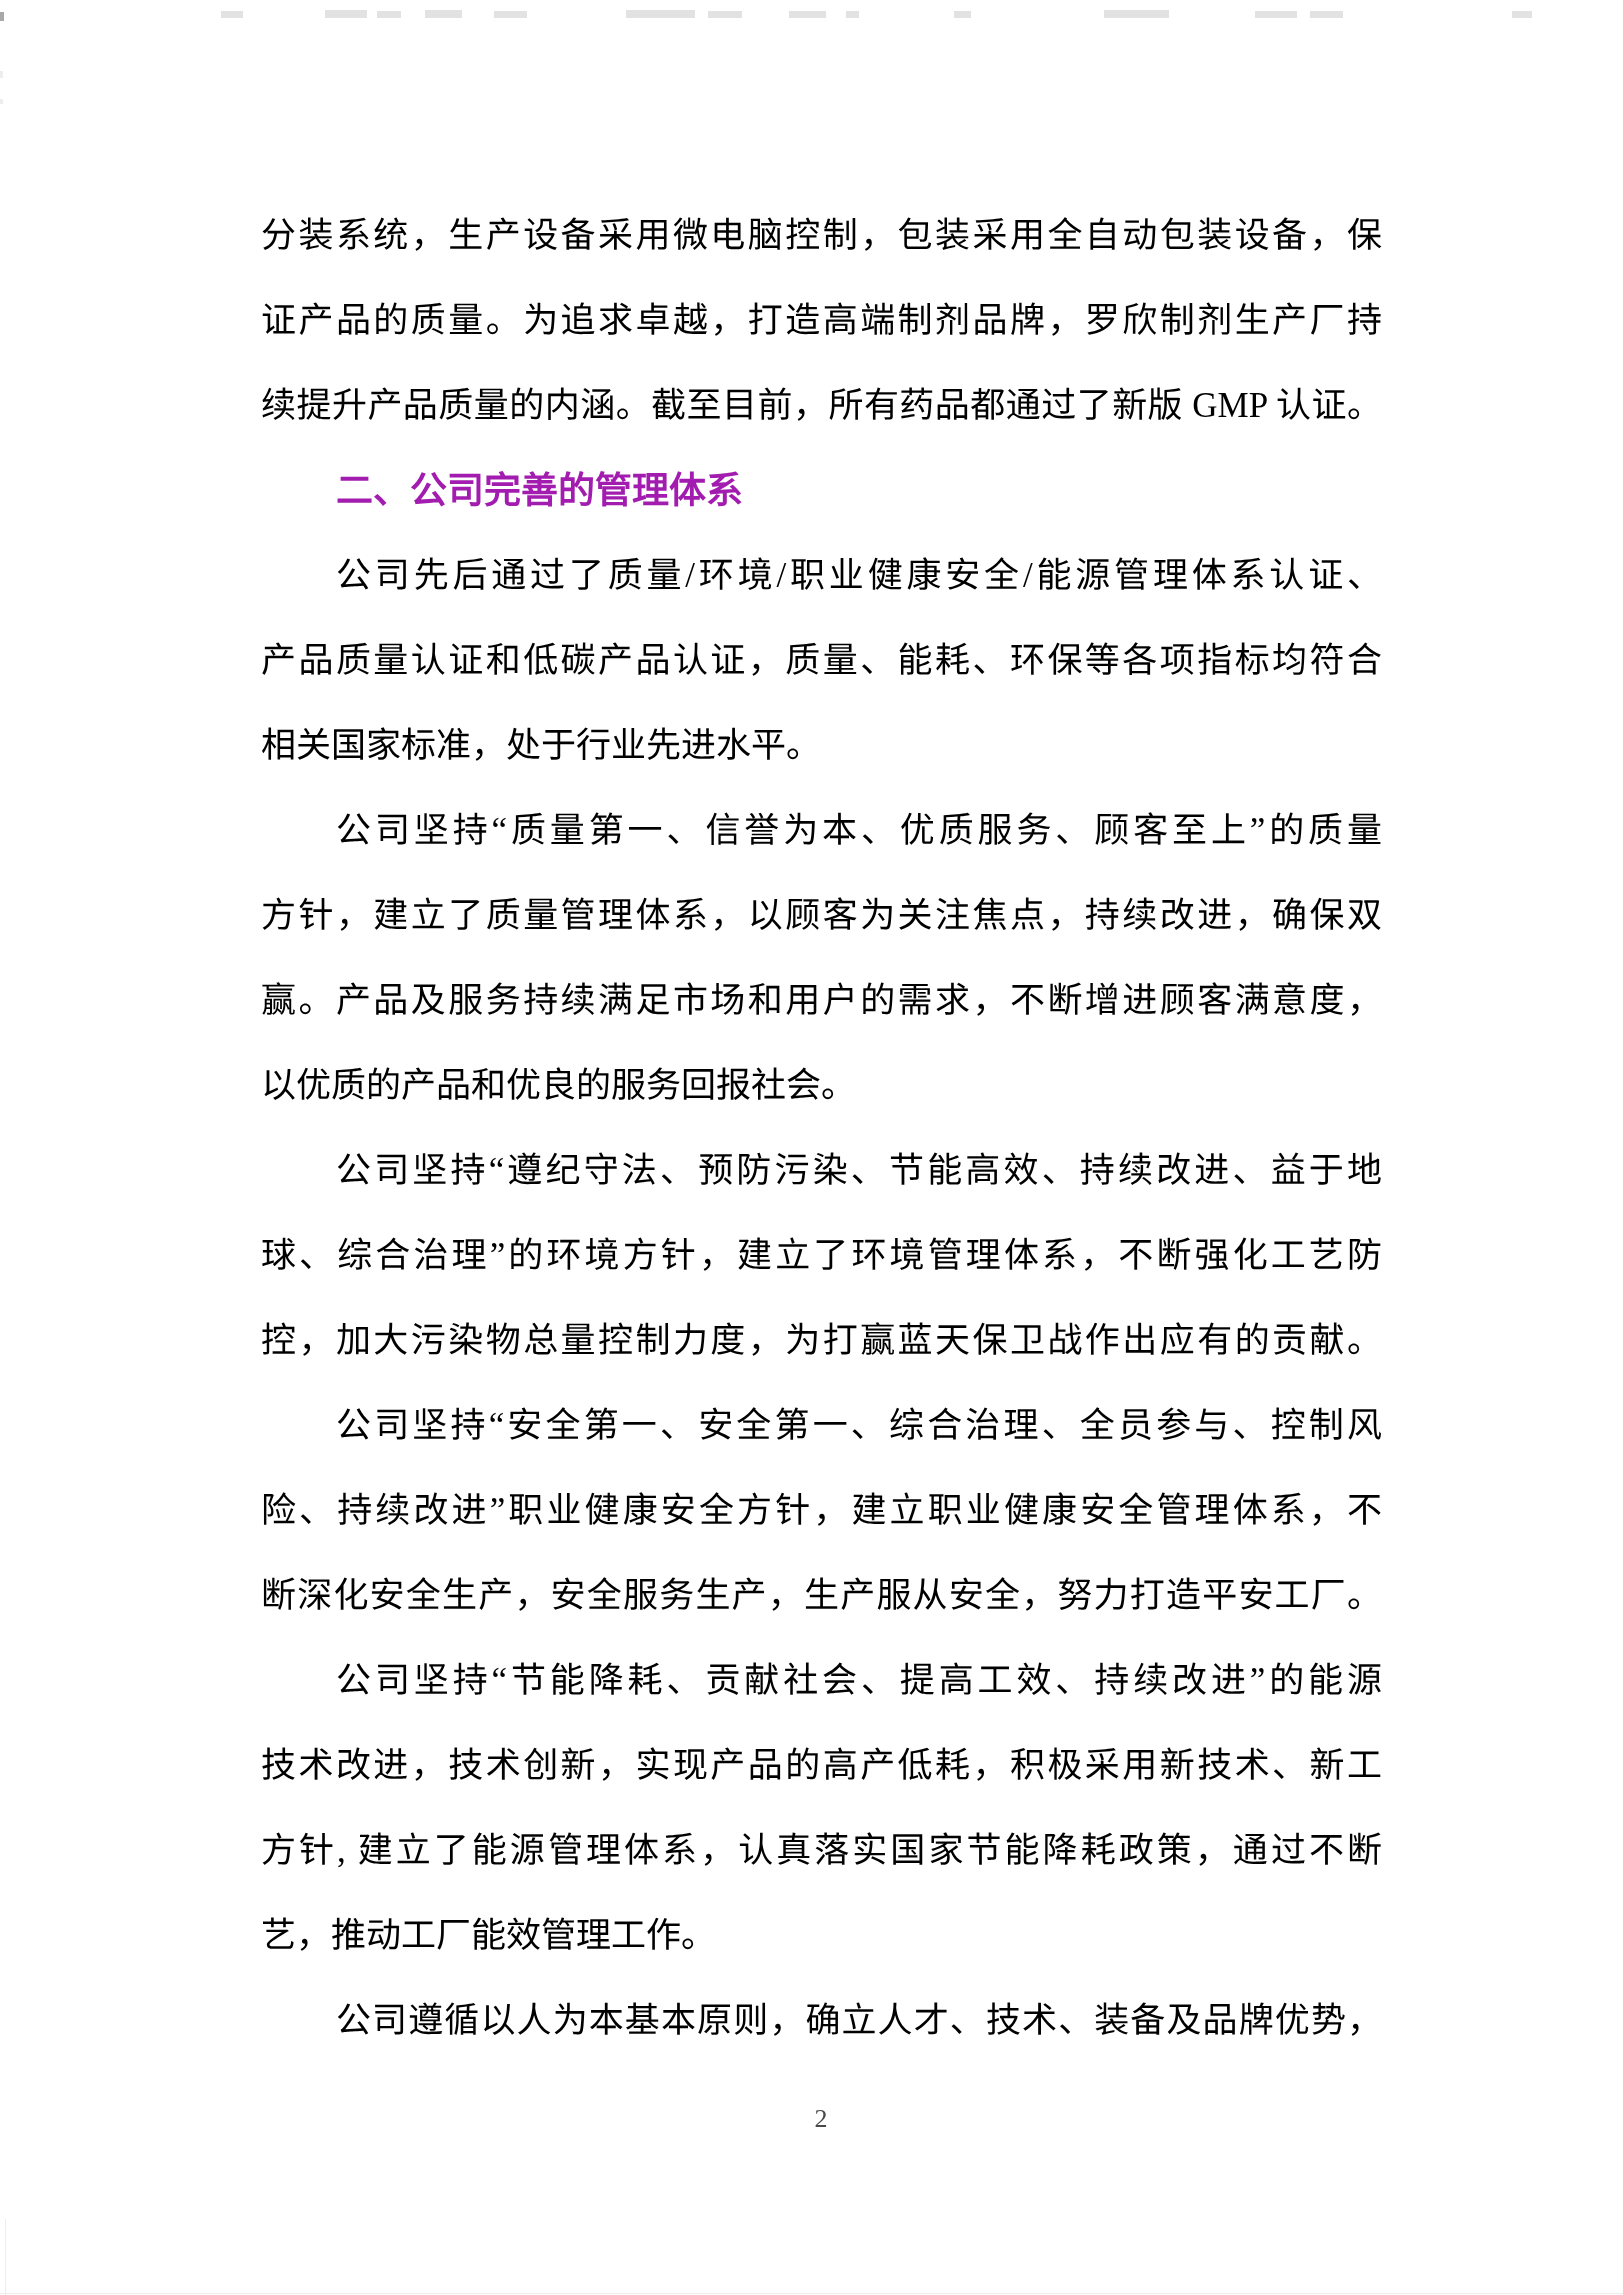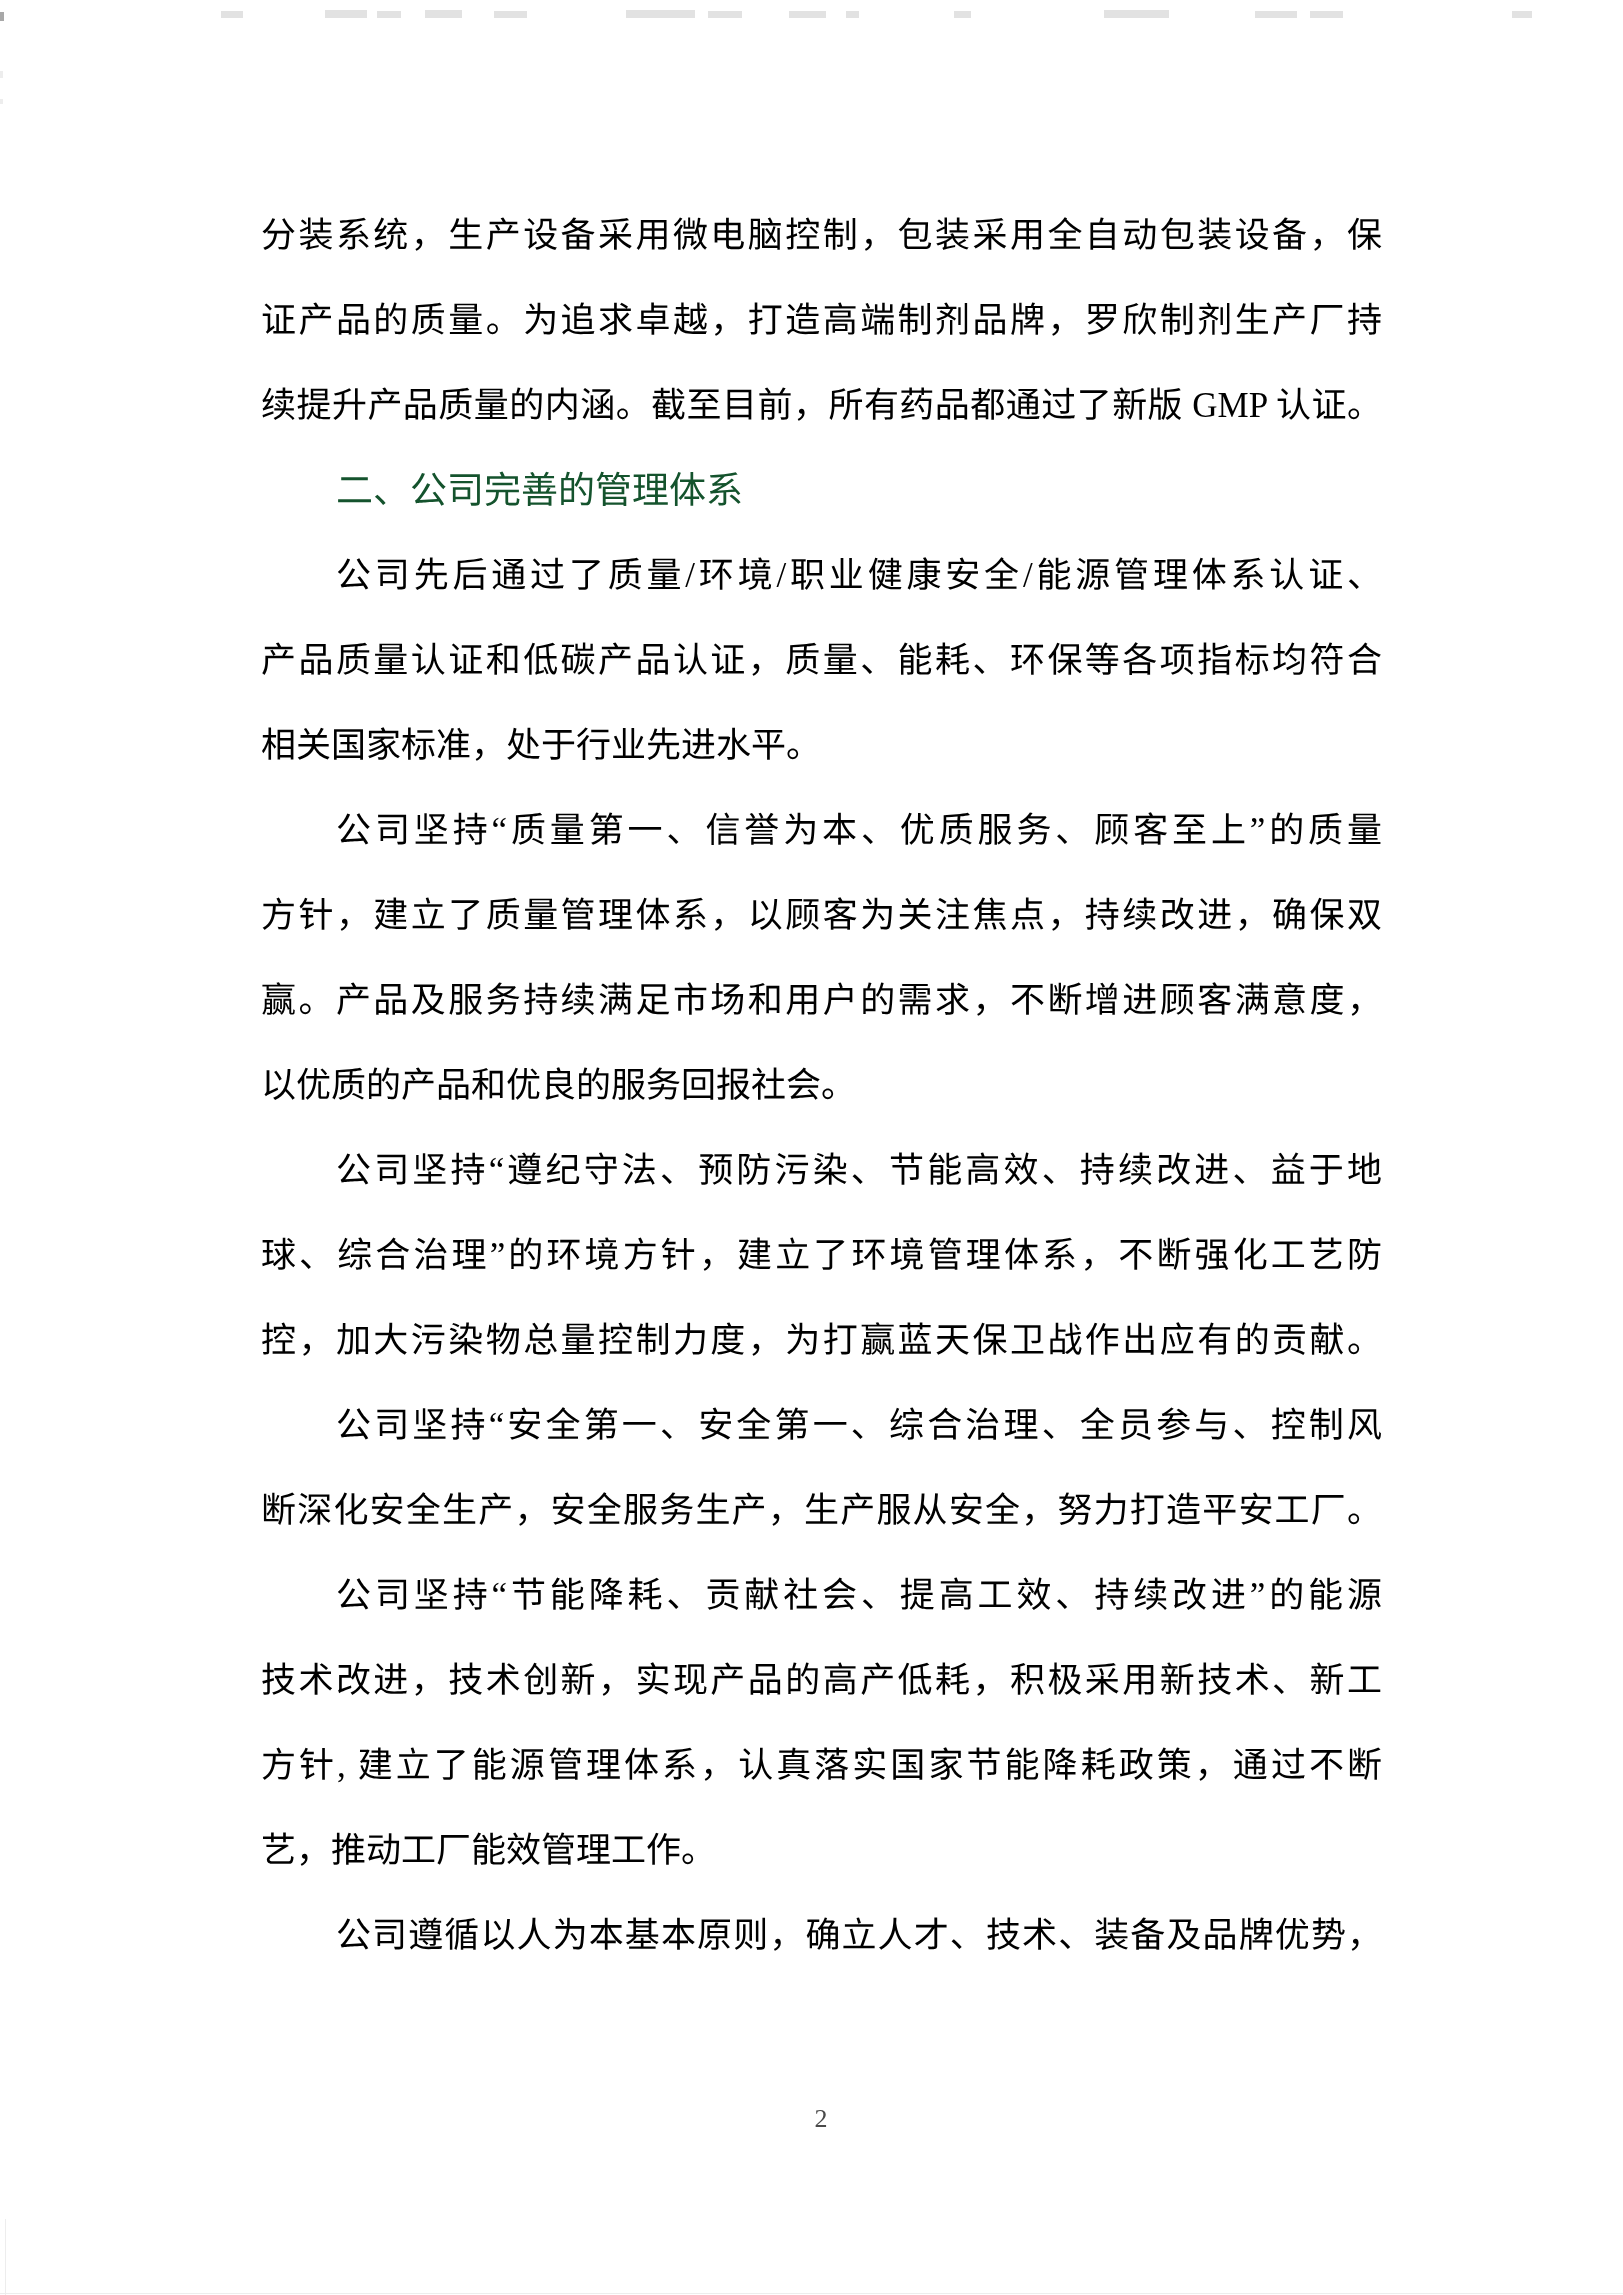--- a/index.html
+++ b/index.html
@@ -21,22 +21,22 @@
     height: 85px;
     line-height: 85px;
     font-size: 35px;
     color: #000000;
     overflow: hidden;
   }
   .just { text-align: justify; text-align-last: justify; }
   .left { text-align: left; text-align-last: left; }
   .ind  { text-indent: 75px; }
   .heading {
-    font-weight: normal;
-    color: #14532d;
+    font-weight: bold;
+    color: #a21caf;
     font-size: 37px;
   }
   .pagenum {
     position: absolute;
     top: 2099px;
     left: 808px;
     width: 26px;
     height: 39px;
     line-height: 39px;
     text-align: center;
@@ -83,20 +83,21 @@
     <div class="line just">产品质量认证和低碳产品认证，质量、能耗、环保等各项指标均符合</div>
     <div class="line left">相关国家标准，处于行业先进水平。</div>
     <div class="line just ind">公司坚持“质量第一、信誉为本、优质服务、顾客至上”的质量</div>
     <div class="line just">方针，建立了质量管理体系，以顾客为关注焦点，持续改进，确保双</div>
     <div class="line just">赢。产品及服务持续满足市场和用户的需求，不断增进顾客满意度，</div>
     <div class="line left">以优质的产品和优良的服务回报社会。</div>
     <div class="line just ind">公司坚持“遵纪守法、预防污染、节能高效、持续改进、益于地</div>
     <div class="line just">球、综合治理”的环境方针，建立了环境管理体系，不断强化工艺防</div>
     <div class="line just">控，加大污染物总量控制力度，为打赢蓝天保卫战作出应有的贡献。</div>
     <div class="line just ind">公司坚持“安全第一、安全第一、综合治理、全员参与、控制风</div>
+    <div class="line just">险、持续改进”职业健康安全方针，建立职业健康安全管理体系，不</div>
     <div class="line just">断深化安全生产，安全服务生产，生产服从安全，努力打造平安工厂。</div>
     <div class="line just ind">公司坚持“节能降耗、贡献社会、提高工效、持续改进”的能源</div>
     <div class="line just">技术改进，技术创新，实现产品的高产低耗，积极采用新技术、新工</div>
     <div class="line just">方针, 建立了能源管理体系，认真落实国家节能降耗政策，通过不断</div>
     <div class="line left">艺，推动工厂能效管理工作。</div>
     <div class="line just ind">公司遵循以人为本基本原则，确立人才、技术、装备及品牌优势，</div>
   </div>
 
   <div class="pagenum">2</div>
 

